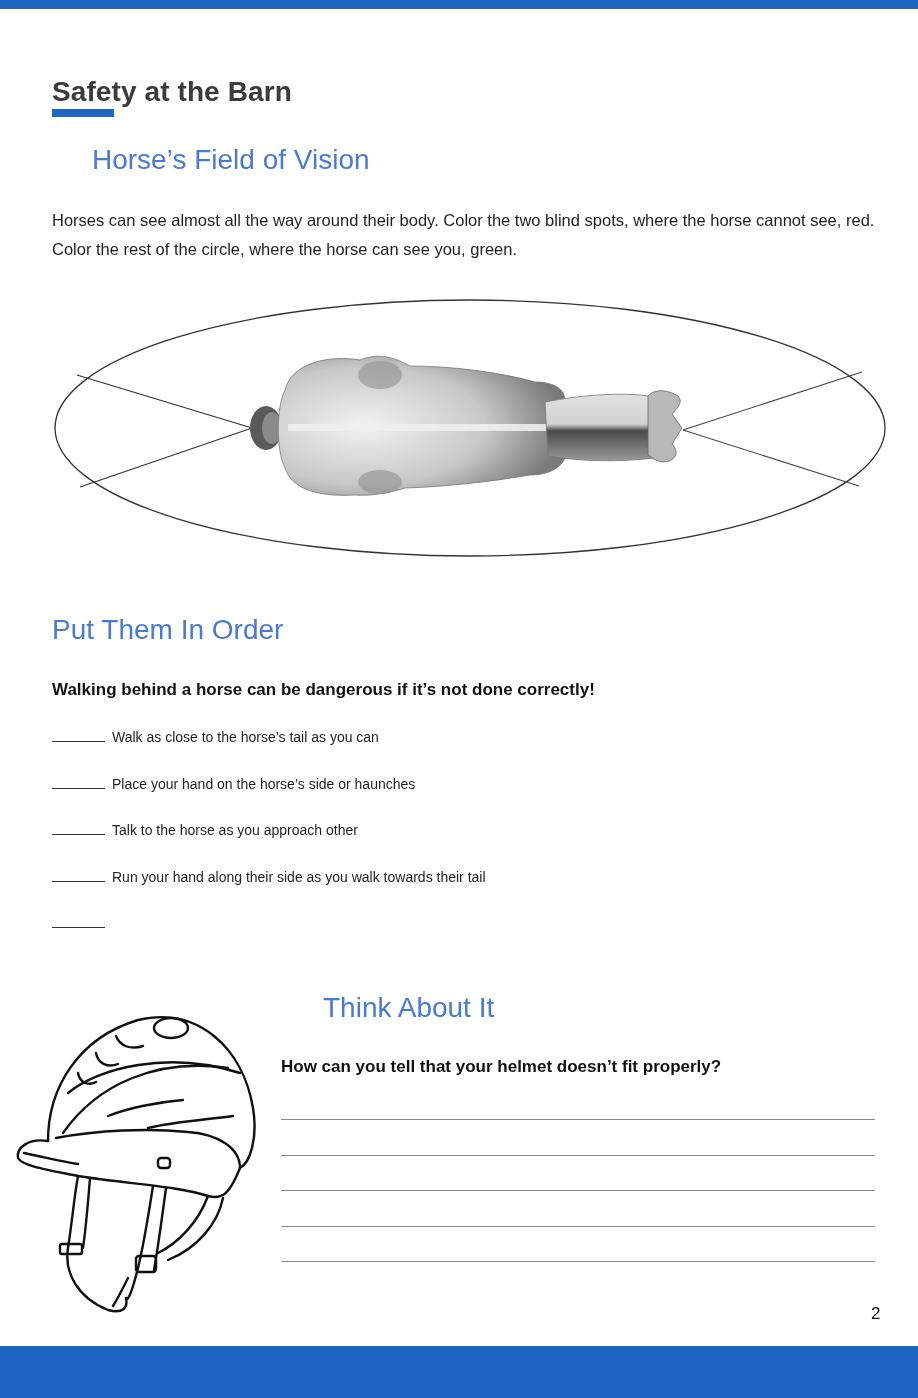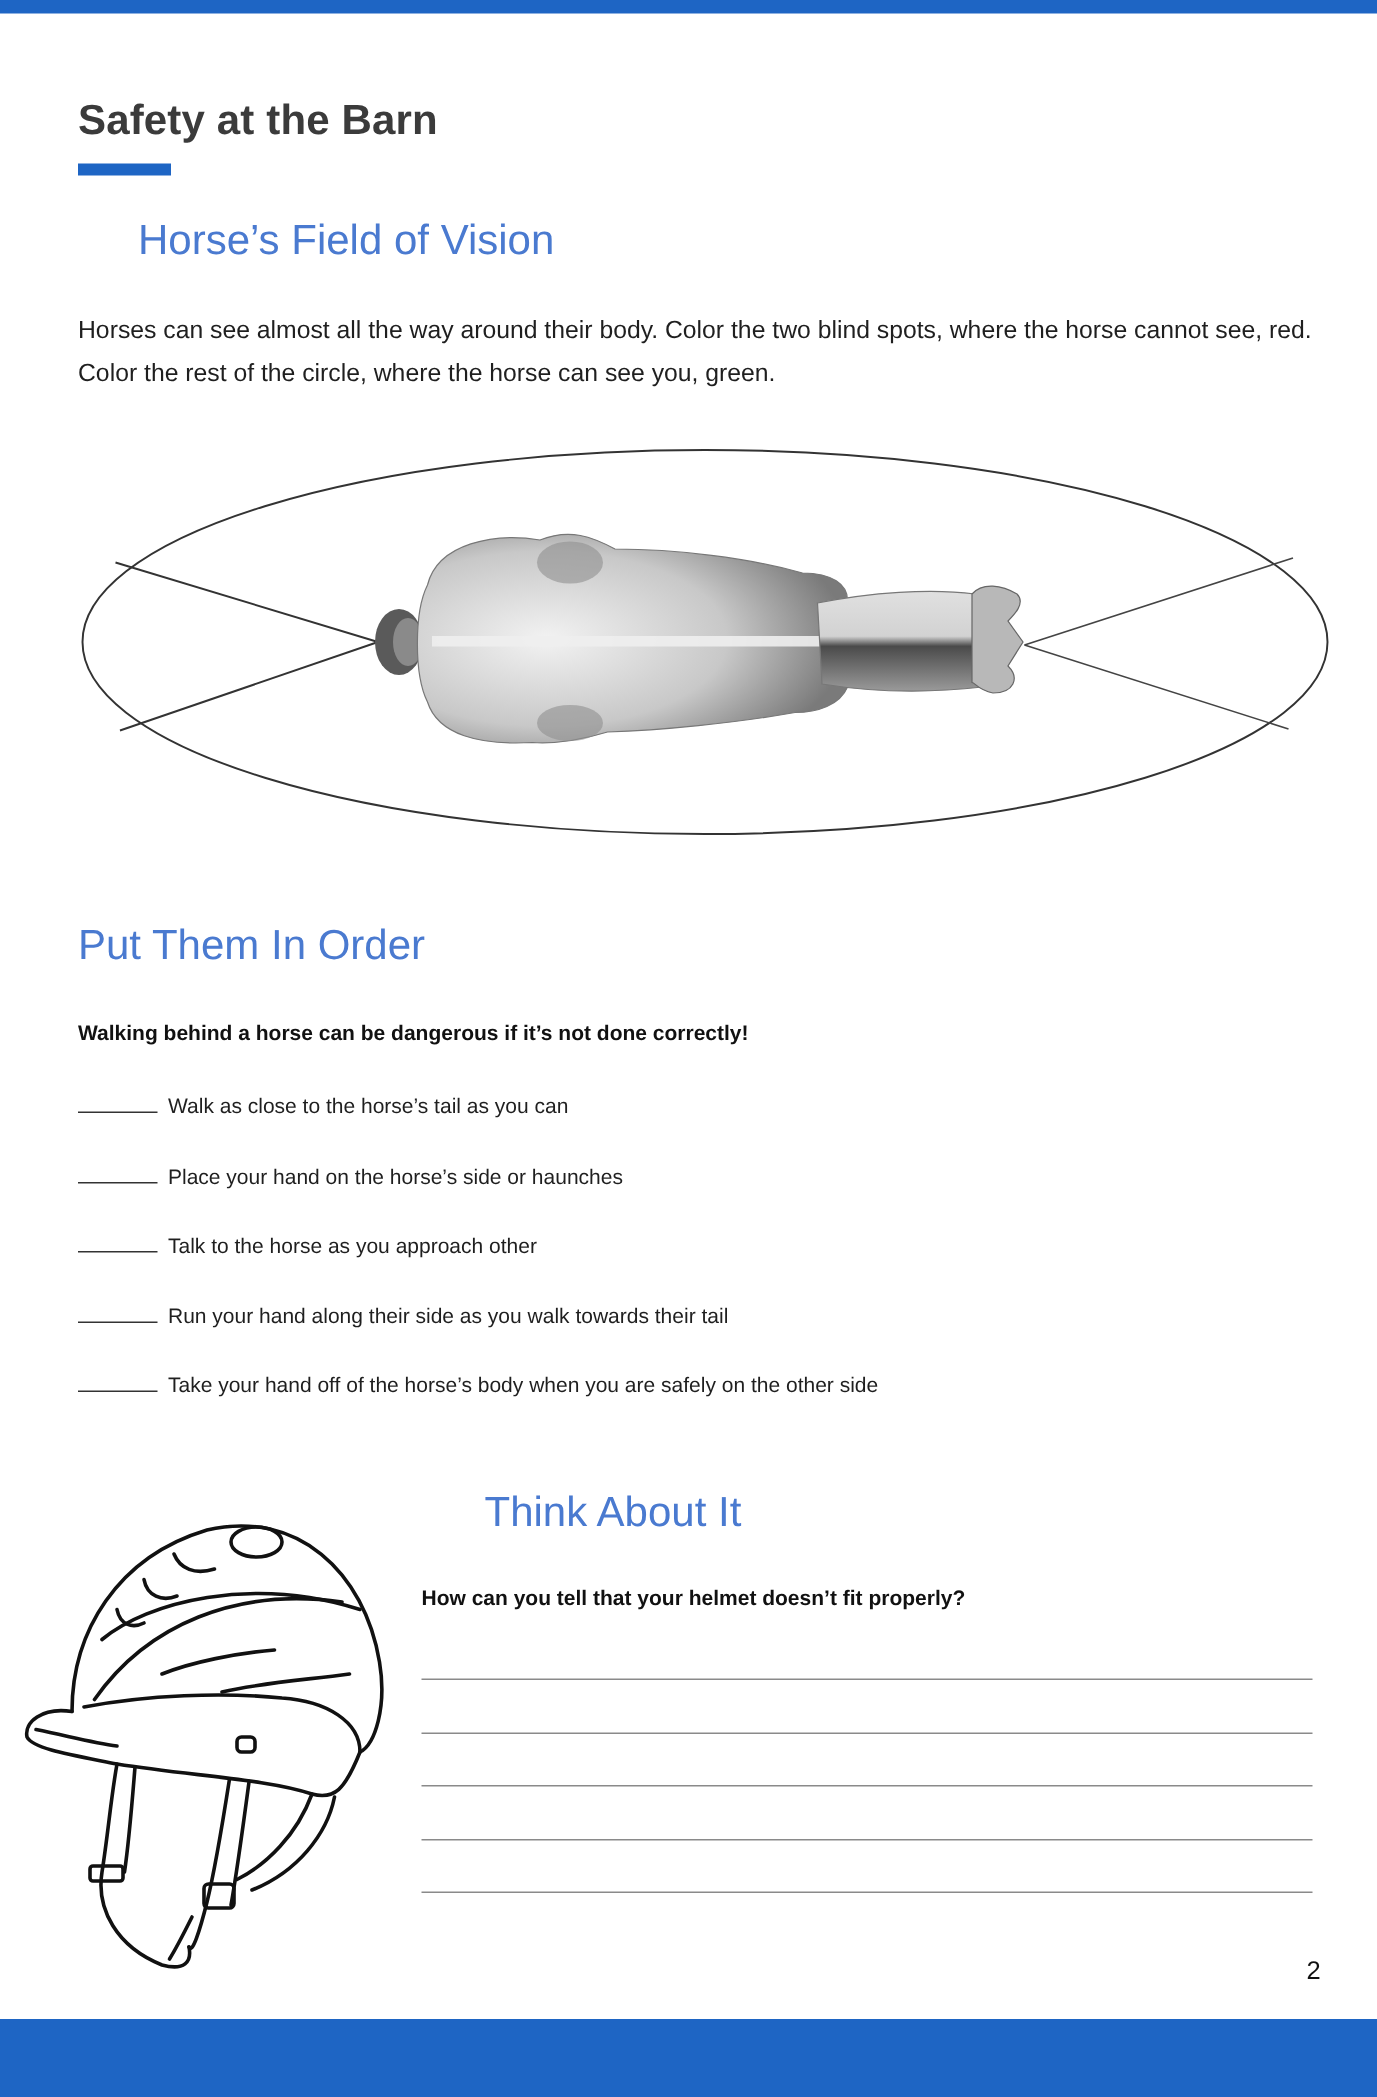--- a/index.html
+++ b/index.html
@@ -5,35 +5,35 @@
   html, body { margin: 0; padding: 0; }
   body {
     width: 918px; height: 1398px; position: relative; overflow: hidden;
     background: #ffffff;
     font-family: "Liberation Sans", "DejaVu Sans", sans-serif;
     color: #1a1a1a;
   }
   .top-bar { position: absolute; left: 0; top: 0; width: 918px; height: 9px; background: #1e65c4; }
   .bottom-bar { position: absolute; left: 0; top: 1346px; width: 918px; height: 52px; background: #1e65c4; }
   .page-title {
-    position: absolute; left: 52px; top: 64px; margin: 0;
+    position: absolute; left: 52px; top: 76px; margin: 0;
     font-size: 28px; font-weight: bold; color: #3b3b3b; letter-spacing: 0.1px;
   }
   .title-rule { position: absolute; left: 52px; top: 109px; width: 62px; height: 8px; background: #1e65c4; }
   .section-heading {
     position: absolute; margin: 0; font-weight: normal;
     font-size: 28px; color: #4a7ad0;
   }
   .para {
     position: absolute; left: 52px; top: 206px; width: 830px; margin: 0;
     font-size: 16.5px; line-height: 29px; color: #1f1f1f;
   }
   .diagram { position: absolute; left: 0; top: 290px; width: 918px; height: 280px; }
   .bold-prompt {
-    position: absolute; margin: 0; font-size: 14px; font-weight: bold; color: #111;
+    position: absolute; margin: 0; font-size: 17px; font-weight: bold; color: #111;
   }
   .order-list { position: absolute; left: 52px; top: 727px; margin: 0; padding: 0; list-style: none; }
   .order-item {
     display: flex; align-items: baseline; height: 46.5px;
     font-size: 14px; color: #1f1f1f;
   }
   .blank {
     display: inline-block; width: 53px; border-bottom: 1.3px solid #333;
     margin-right: 7px; height: 14px;
   }
@@ -115,21 +115,20 @@
   <li class="order-item">
     <span class="blank"></span>
     <span>Talk to the horse as you approach other</span>
   </li>
   <li class="order-item">
     <span class="blank"></span>
     <span>Run your hand along their side as you walk towards their tail</span>
   </li>
   <li class="order-item">
     <span class="blank"></span>
-    <span>Take your hand off of the horse’s body when you are safely on the other side</span>
   </li>
 </ul>
 
 <div class="helmet">
   <svg width="268" height="330" viewBox="0 0 268 330" xmlns="http://www.w3.org/2000/svg" fill="none" stroke="#111" stroke-width="2.4" stroke-linecap="round" stroke-linejoin="round">
 
     <path d="M40 143 C 40 90, 70 40, 130 22 C 190 8, 235 50, 245 110 C 250 140, 242 165, 232 170"></path>
 
     <path d="M40 143 C 20 140, 8 150, 10 160 C 14 168, 40 172, 70 178 C 120 186, 170 188, 200 198 C 215 202, 222 195, 232 170"></path>
     <path d="M16 155 C 40 160, 55 164, 70 166"></path>

